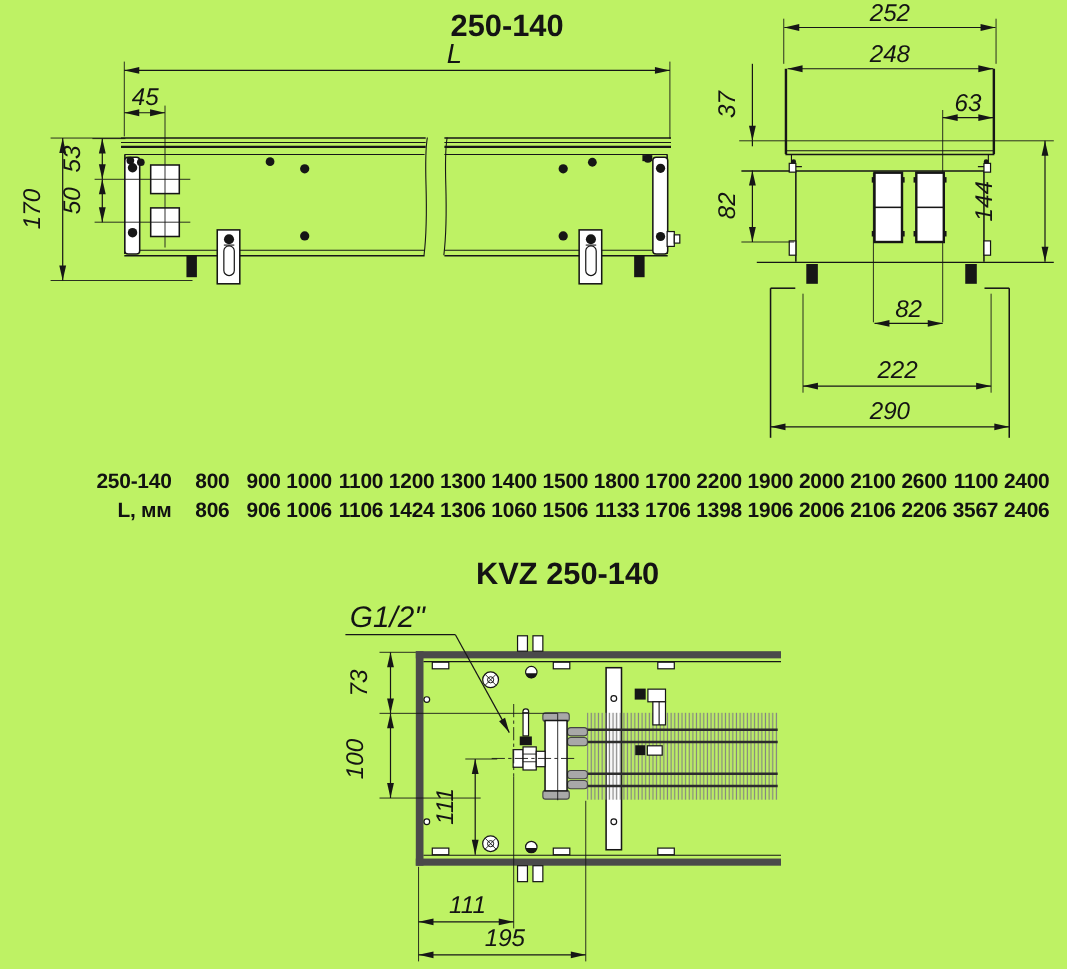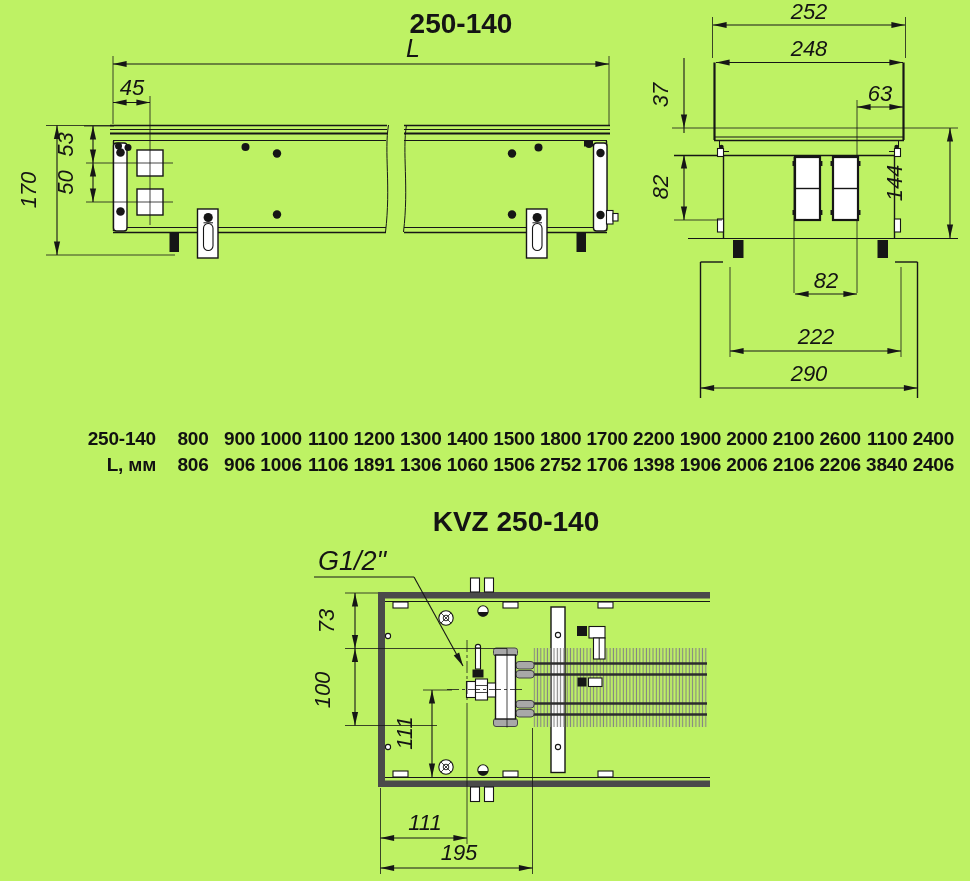--- a/index.html
+++ b/index.html
@@ -366,30 +366,30 @@
           <span class="cell">2400</span>
         </span>
   </div>
   <div class="trow">
     <span class="tlabel">L, мм</span>
     <span class="tcells">
           <span class="cell">806</span>
           <span class="cell">906</span>
           <span class="cell">1006</span>
           <span class="cell">1106</span>
-          <span class="cell">1891</span>
+          <span class="cell">1424</span>
           <span class="cell">1306</span>
           <span class="cell">1060</span>
           <span class="cell">1506</span>
-          <span class="cell">2752</span>
+          <span class="cell">1133</span>
           <span class="cell">1706</span>
           <span class="cell">1398</span>
           <span class="cell">1906</span>
           <span class="cell">2006</span>
           <span class="cell">2106</span>
           <span class="cell">2206</span>
-          <span class="cell">3840</span>
+          <span class="cell">3567</span>
           <span class="cell">2406</span>
         </span>
   </div>
 </div>
 
 </div>
 
 </body></html>

